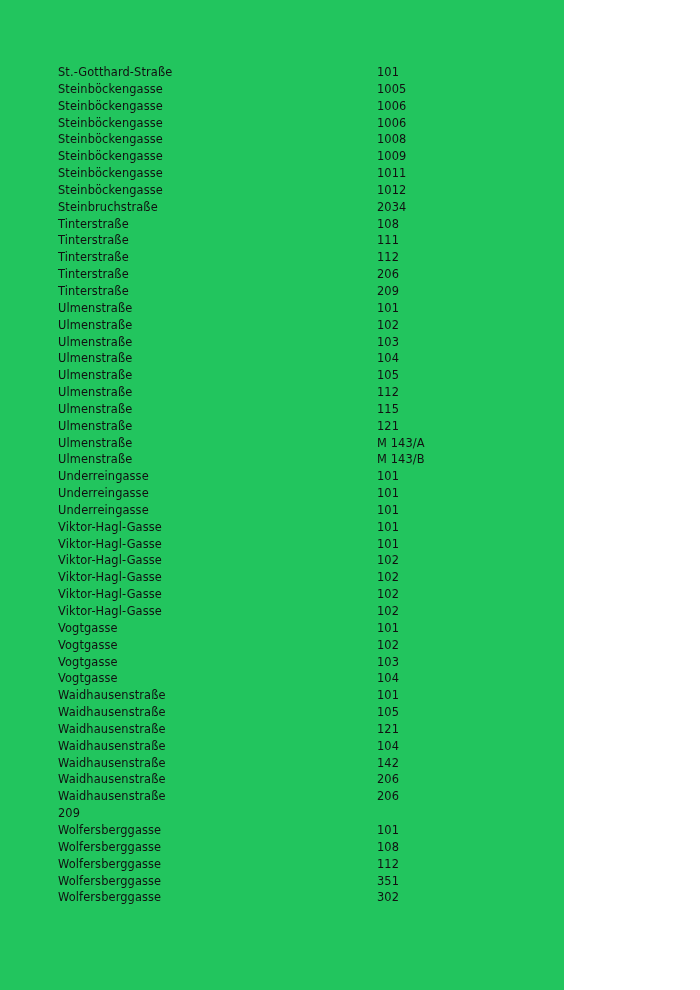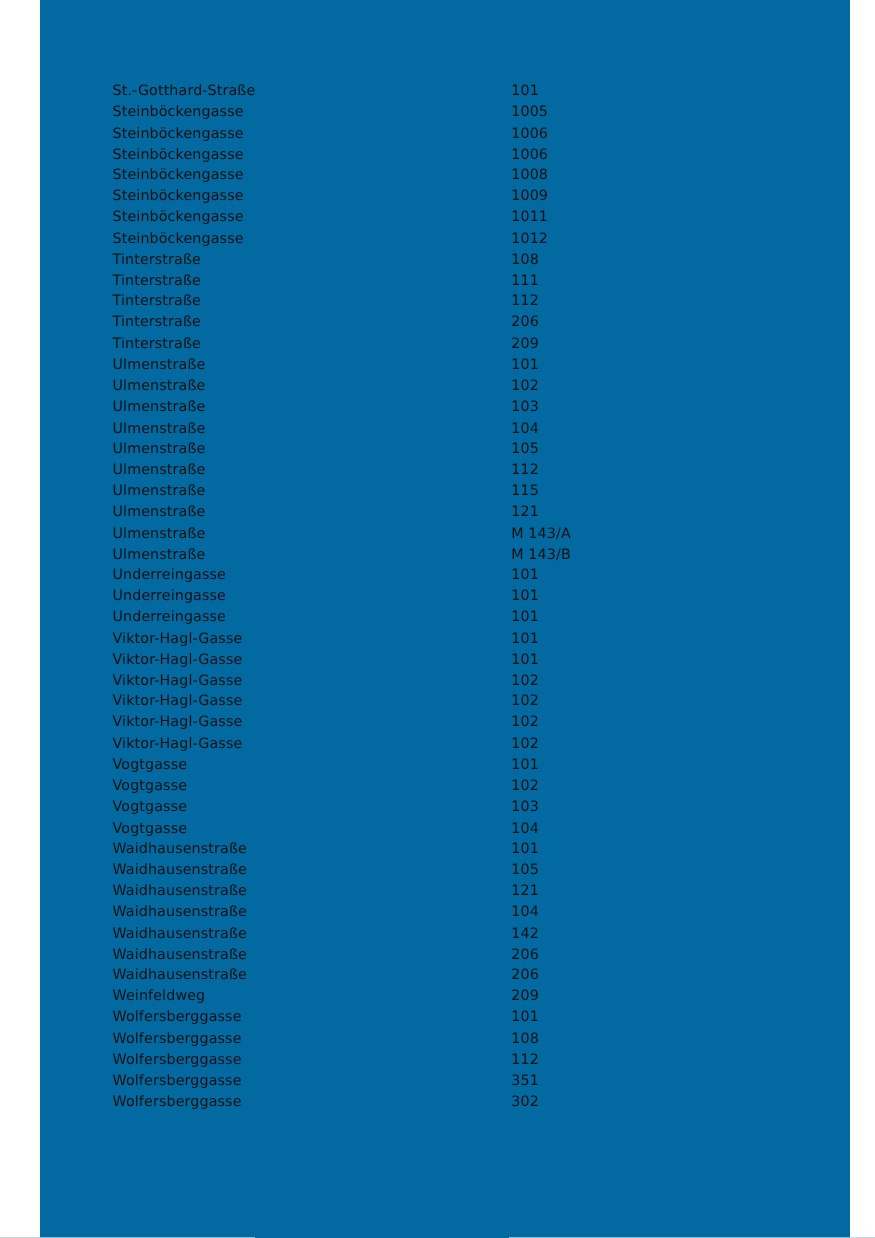--- a/index.html
+++ b/index.html
@@ -2,26 +2,25 @@
 <html><head>
 <meta charset="utf-8">
 <style>
   html, body {
     margin: 0;
     padding: 0;
     background: #ffffff;
   }
   .page {
     position: relative;
-    width: 648px;
+    width: 564px;
     height: 990px;
-    background: #0369a1;
+    background: #22c55e;
     overflow: hidden;
     font-family: "DejaVu Sans", "Liberation Sans", sans-serif;
-    margin-left: 32px;
   }
   .list {
     position: absolute;
     left: 58px;
     top: 64px;
     width: 420px;
   }
   .row {
     display: flex;
     align-items: baseline;
@@ -75,20 +74,24 @@
       </div>
       <div class="row">
         <span class="street">Steinböckengasse</span>
         <span class="number">1011</span>
       </div>
       <div class="row">
         <span class="street">Steinböckengasse</span>
         <span class="number">1012</span>
       </div>
       <div class="row">
+        <span class="street">Steinbruchstraße</span>
+        <span class="number">2034</span>
+      </div>
+      <div class="row">
         <span class="street">Tinterstraße</span>
         <span class="number">108</span>
       </div>
       <div class="row">
         <span class="street">Tinterstraße</span>
         <span class="number">111</span>
       </div>
       <div class="row">
         <span class="street">Tinterstraße</span>
         <span class="number">112</span>
@@ -215,21 +218,20 @@
       </div>
       <div class="row">
         <span class="street">Waidhausenstraße</span>
         <span class="number">206</span>
       </div>
       <div class="row">
         <span class="street">Waidhausenstraße</span>
         <span class="number">206</span>
       </div>
       <div class="row">
-        <span class="street">Weinfeldweg</span>
         <span class="number">209</span>
       </div>
       <div class="row">
         <span class="street">Wolfersberggasse</span>
         <span class="number">101</span>
       </div>
       <div class="row">
         <span class="street">Wolfersberggasse</span>
         <span class="number">108</span>
       </div>

